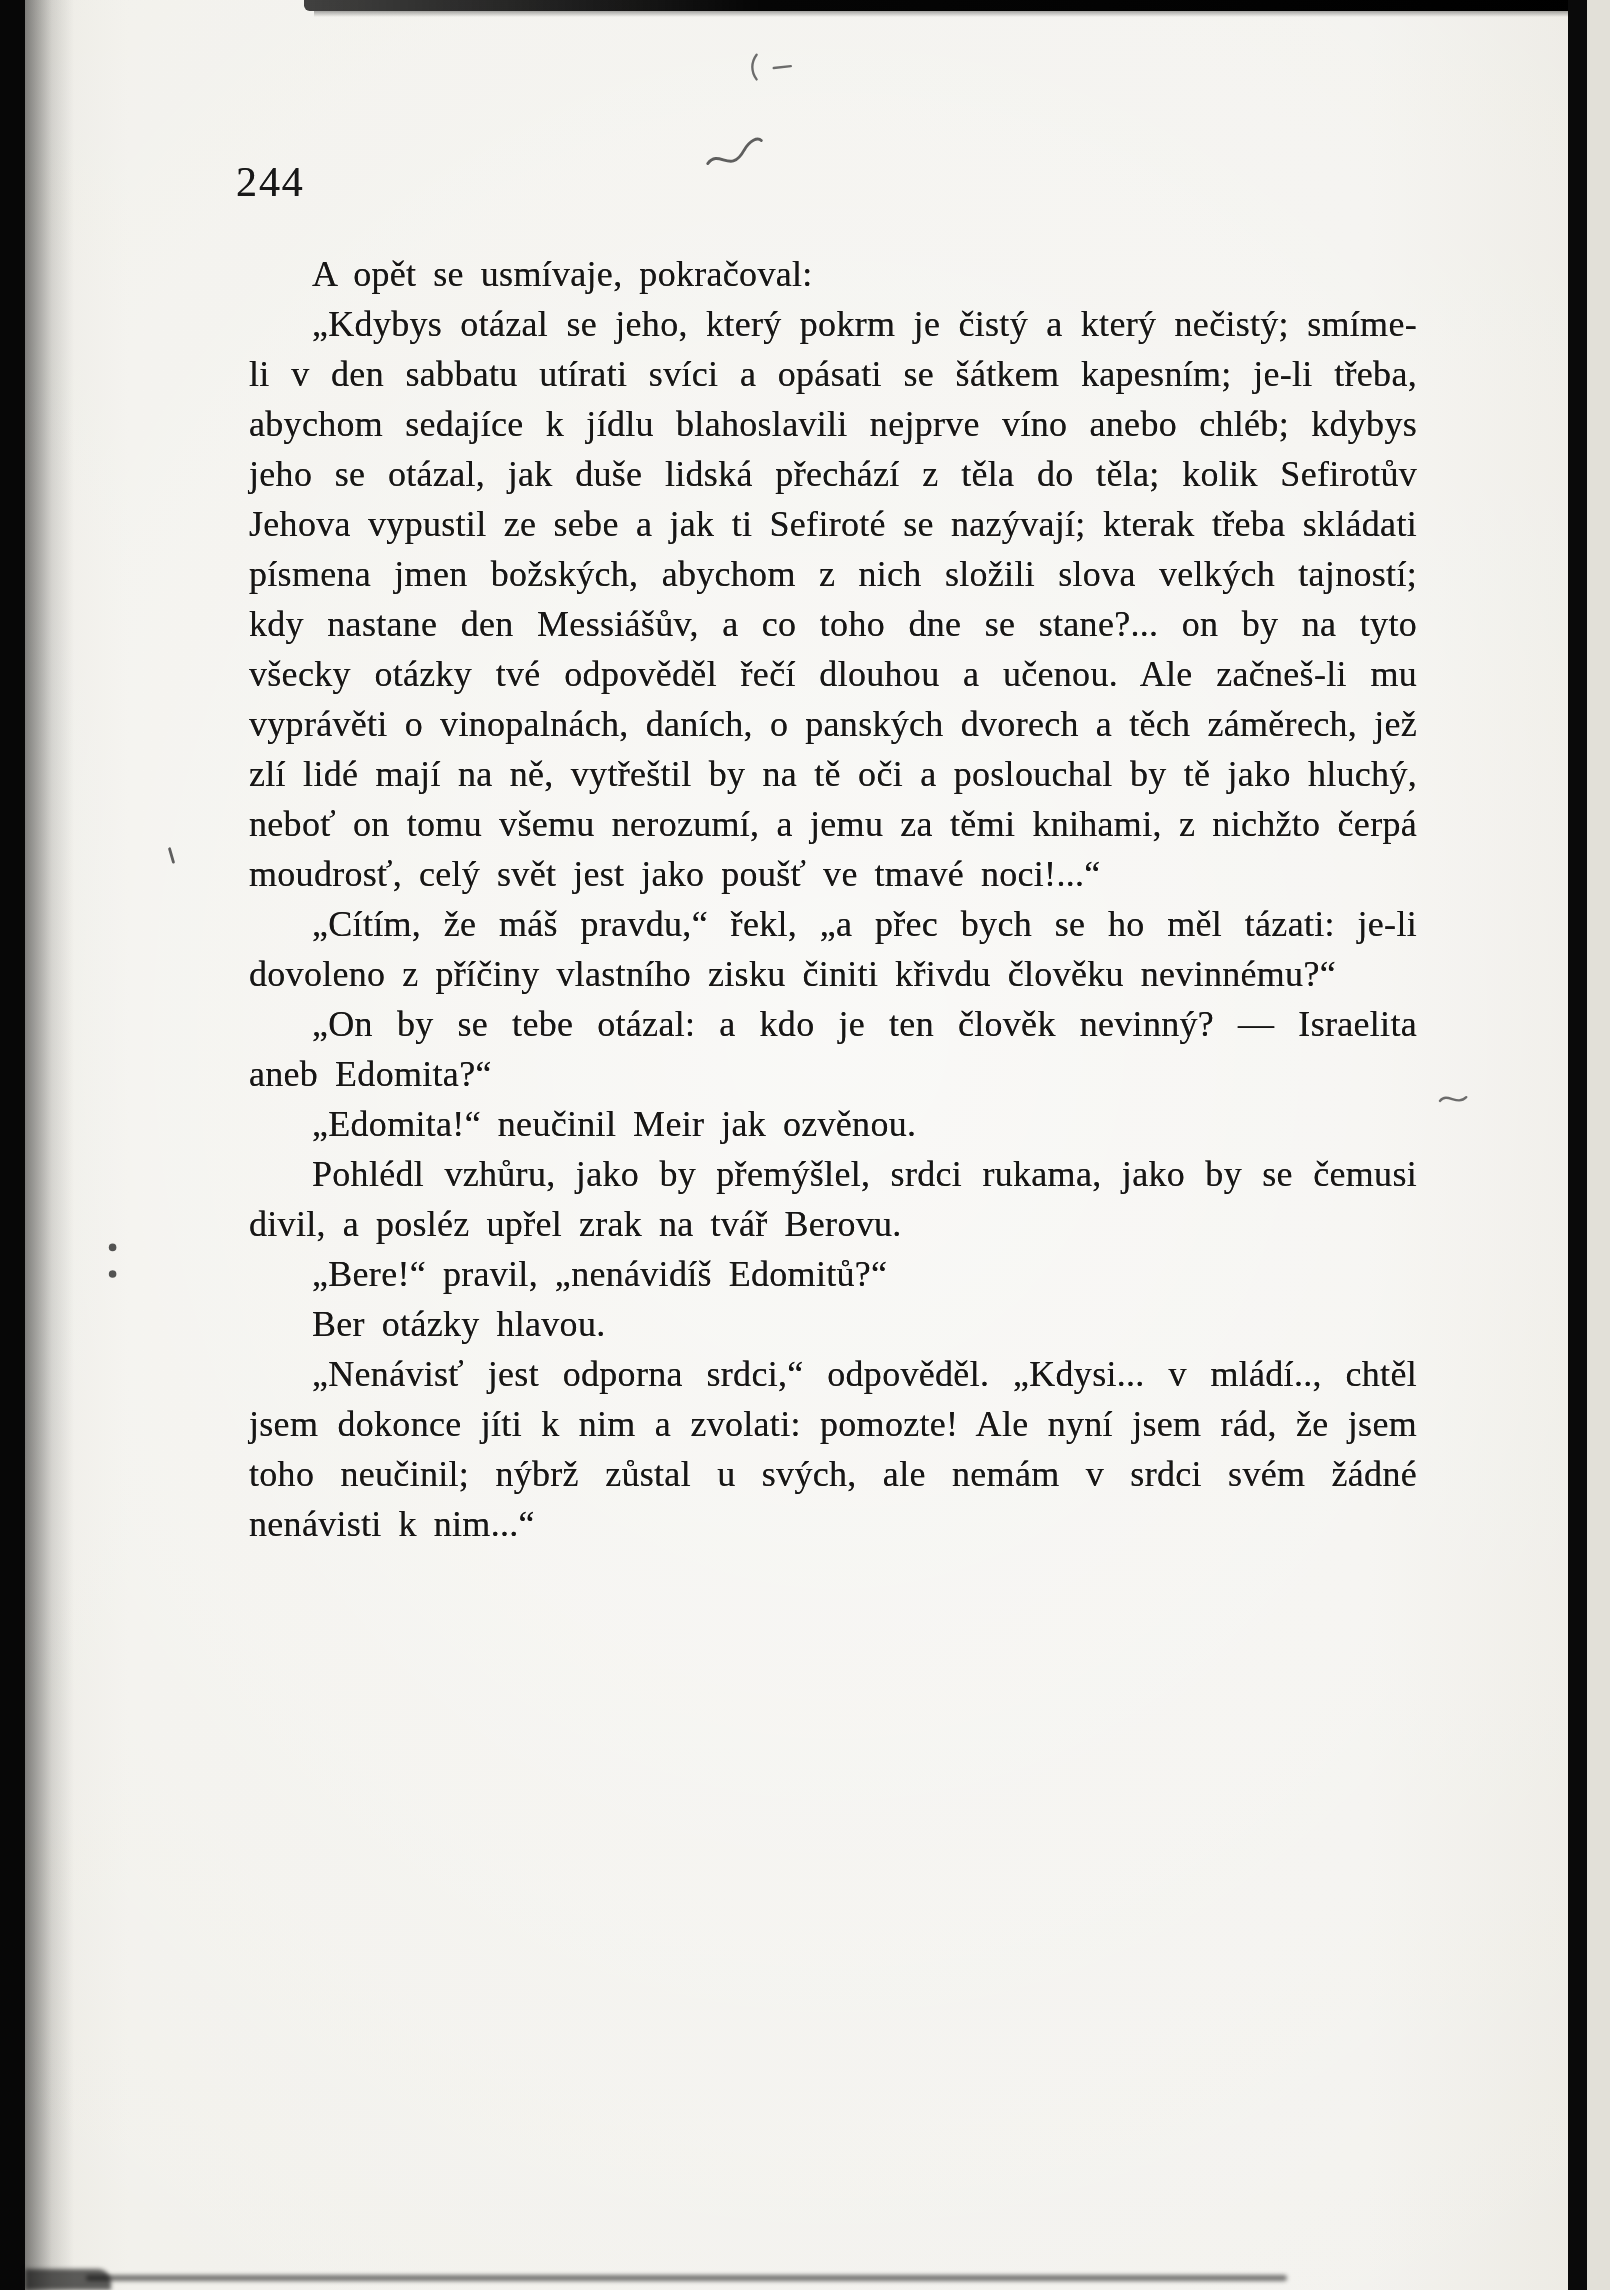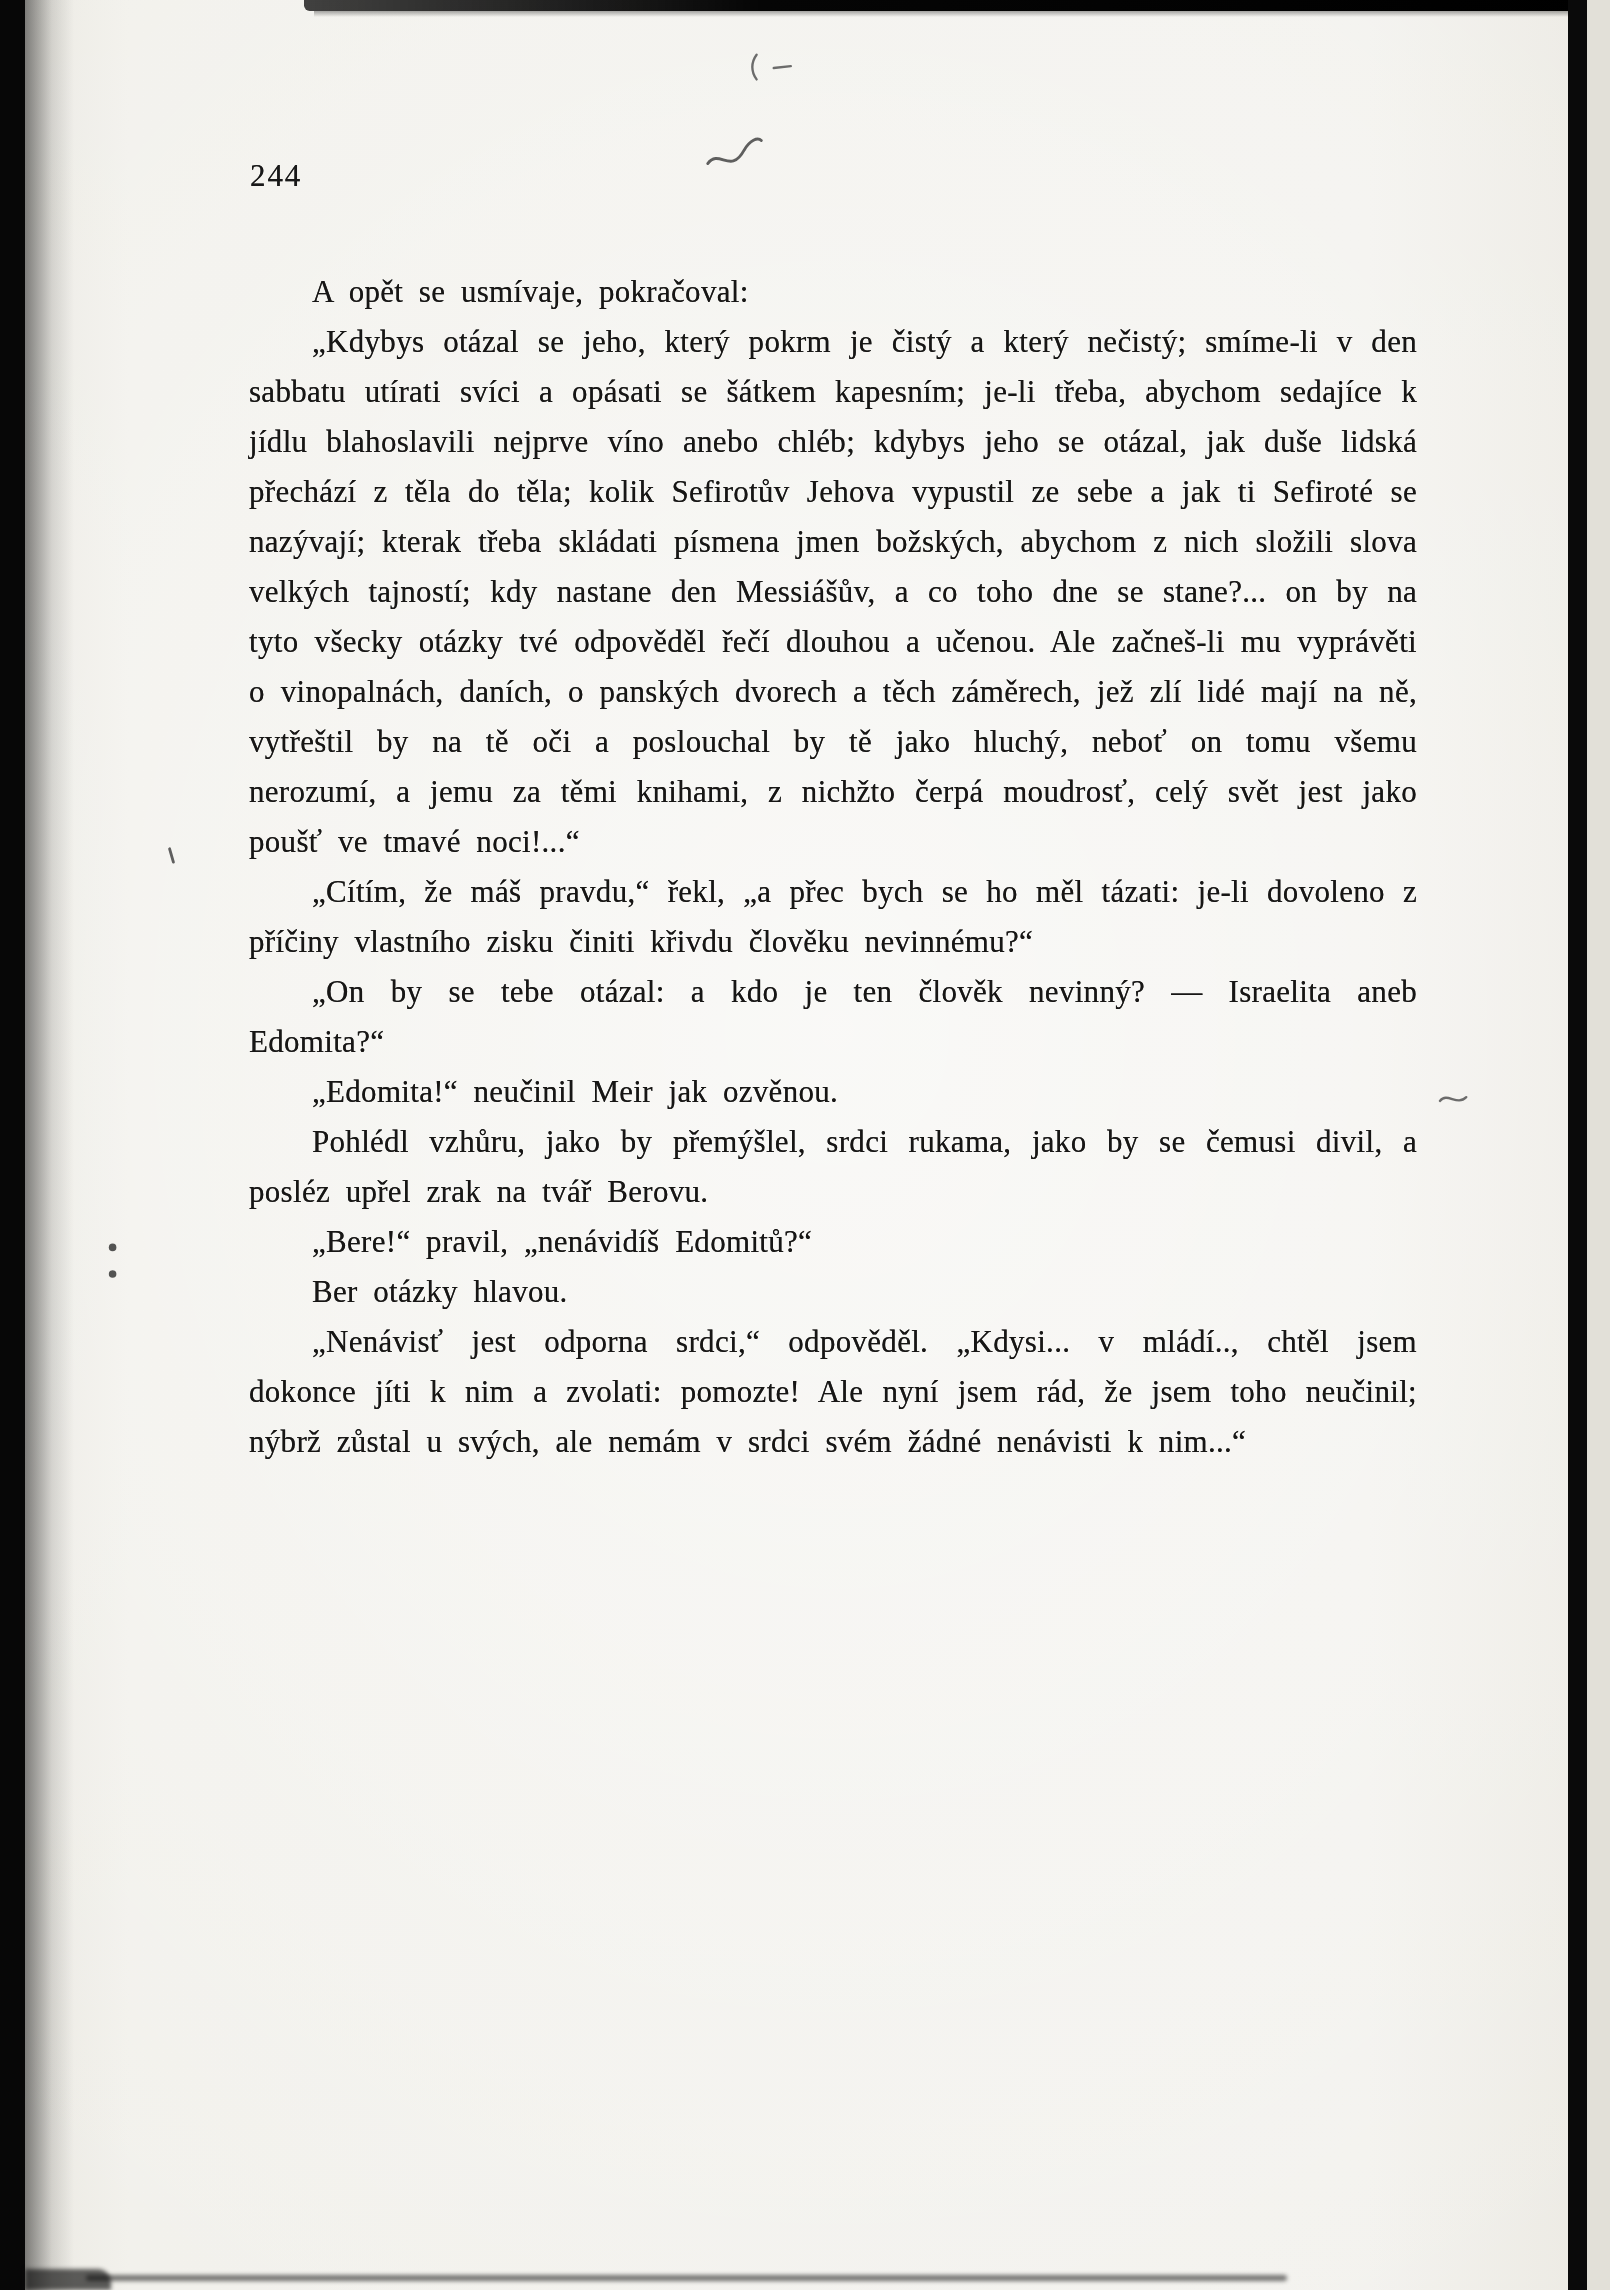--- a/index.html
+++ b/index.html
@@ -60,33 +60,33 @@
     left: 25px; bottom: 0; width: 86px; height: 21px;
     background: rgba(10,10,10,0.65);
     border-top-right-radius: 13.3px;
     filter: blur(1.9px);
   }
   
   .mark { position: absolute; pointer-events: none; opacity: 0.8; }
   
   .page-number {
     position: absolute;
-    left: 250px;
+    left: 236px;
     top: 158px;
-    font-size: 31px;
+    font-size: 42px;
     letter-spacing: 1.9px;
     color: #181818;
     text-shadow: 0 0 0.5px rgba(0,0,0,0.7);
   }
   .text-block {
     position: absolute;
     left: 249px;
-    top: 267px;
+    top: 249px;
     width: 1168px;
-    font-size: 31px;
+    font-size: 36px;
     line-height: 50px;
     color: #171615;
     text-align: justify;
     word-spacing: 7.6px;
     letter-spacing: 0.3px;
     text-shadow: 0 0 0.6px rgba(10,10,10,0.75);
   }
   .text-block p.para {
     margin: 0;
     text-indent: 63px;

